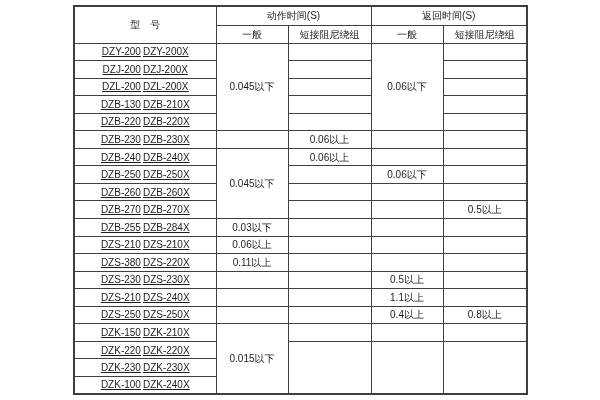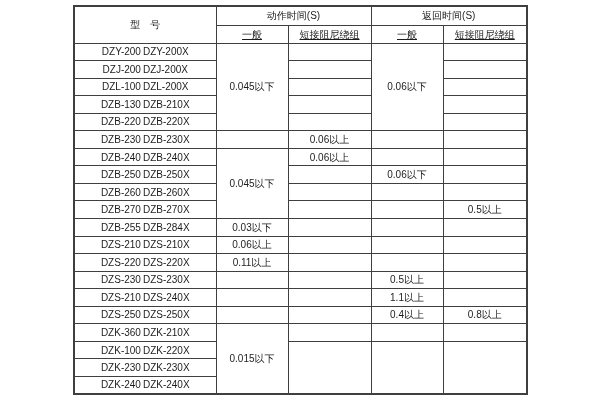--- a/index.html
+++ b/index.html
@@ -34,27 +34,28 @@
     vertical-align: middle;
     font-weight: normal;
     line-height: 1.1;
     overflow: hidden;
     white-space: nowrap;
   }
   table.spec {
     border: 2px solid #3f3f3f;
   }
   thead tr.h1 { height: 19px; }
-  thead tr.h2 { height: 18px; text-decoration: underline; }
+  thead tr.h2 { height: 18px; }
   tbody tr { height: 17px; }
   .model-wrap {
     display: flex;
     justify-content: center;
     align-items: center;
     gap: 2px;
+    text-decoration: underline;
   }
 </style>
 </head>
 <body>
 
 <div class="canvas">
   <table class="spec">
     <colgroup>
       <col style="width:142px">
       <col style="width:72px">
@@ -94,21 +95,21 @@
             <span>DZJ-200</span>
             <span>DZJ-200X</span>
           </div>
         </td>
         <td></td>
         <td></td>
       </tr>
       <tr>
         <td>
           <div class="model-wrap">
-            <span>DZL-100</span>
+            <span>DZL-200</span>
             <span>DZL-200X</span>
           </div>
         </td>
         <td></td>
         <td></td>
       </tr>
       <tr>
         <td>
           <div class="model-wrap">
             <span>DZB-130</span>
@@ -205,21 +206,21 @@
           </div>
         </td>
         <td>0.06以上</td>
         <td></td>
         <td></td>
         <td></td>
       </tr>
       <tr>
         <td>
           <div class="model-wrap">
-            <span>DZS-220</span>
+            <span>DZS-380</span>
             <span>DZS-220X</span>
           </div>
         </td>
         <td>0.11以上</td>
         <td></td>
         <td></td>
         <td></td>
       </tr>
       <tr>
         <td>
@@ -253,51 +254,51 @@
           </div>
         </td>
         <td></td>
         <td></td>
         <td>0.4以上</td>
         <td>0.8以上</td>
       </tr>
       <tr>
         <td>
           <div class="model-wrap">
-            <span>DZK-360</span>
+            <span>DZK-150</span>
             <span>DZK-210X</span>
           </div>
         </td>
         <td rowspan="4">0.015以下</td>
         <td></td>
         <td></td>
         <td></td>
       </tr>
       <tr>
         <td>
           <div class="model-wrap">
-            <span>DZK-100</span>
+            <span>DZK-220</span>
             <span>DZK-220X</span>
           </div>
         </td>
         <td rowspan="3"></td>
         <td rowspan="3"></td>
         <td rowspan="3"></td>
       </tr>
       <tr>
         <td>
           <div class="model-wrap">
             <span>DZK-230</span>
             <span>DZK-230X</span>
           </div>
         </td>
       </tr>
       <tr>
         <td>
           <div class="model-wrap">
-            <span>DZK-240</span>
+            <span>DZK-100</span>
             <span>DZK-240X</span>
           </div>
         </td>
       </tr>
     </tbody>
   </table>
 </div>
 
 </body></html>

